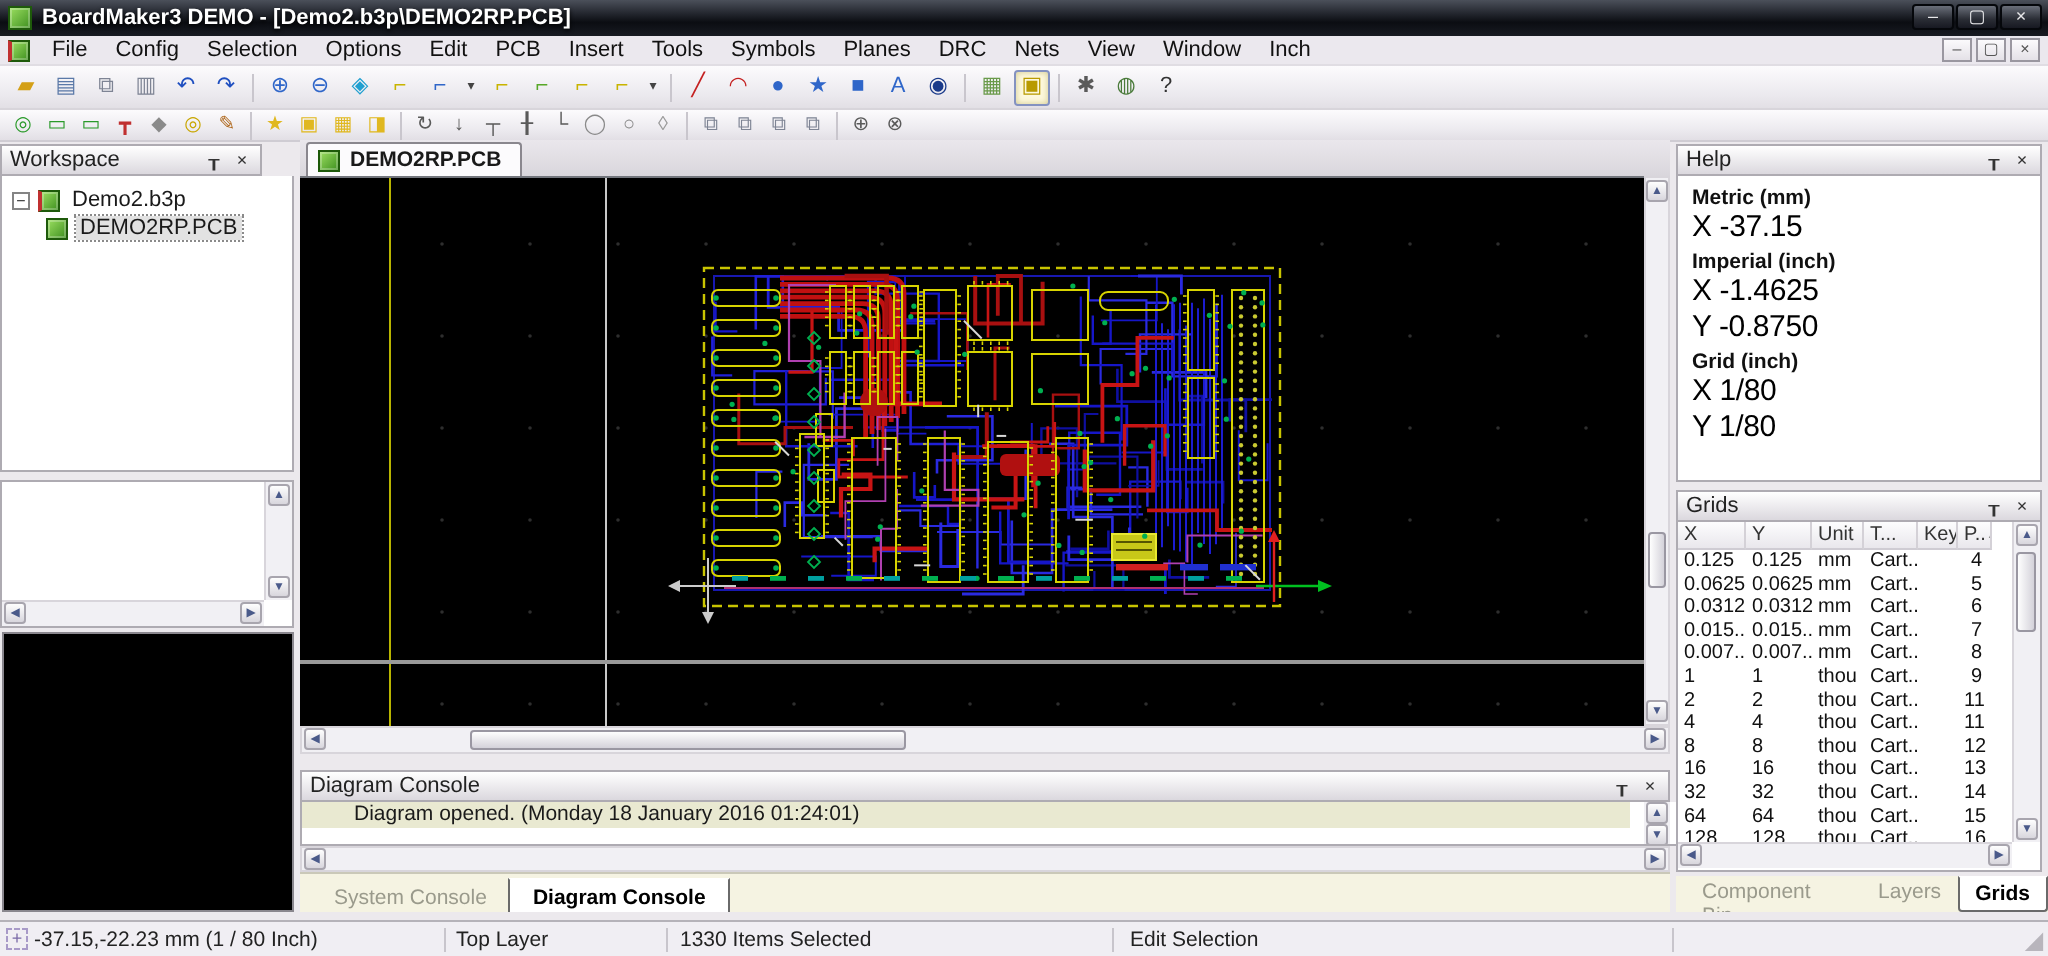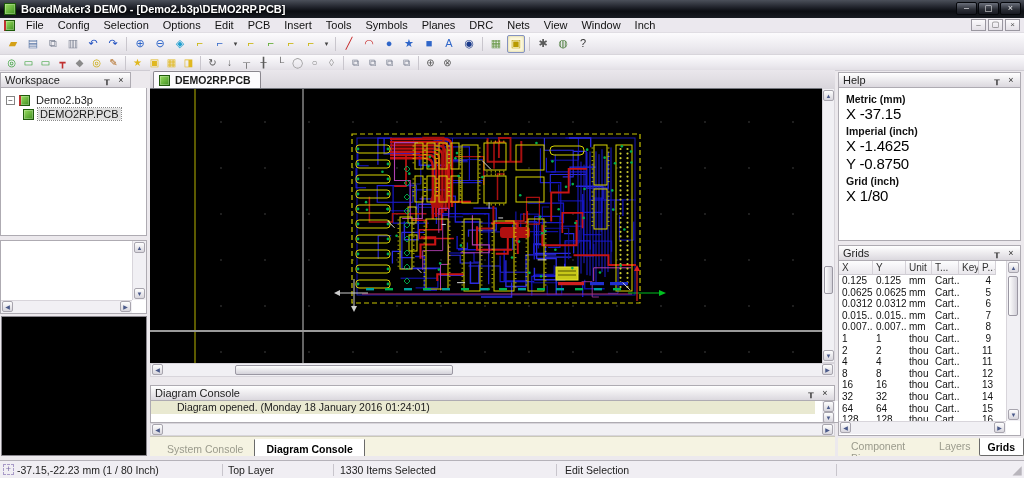--- a/index.html
+++ b/index.html
@@ -1165,20 +1165,21 @@
         <div class="info-value">X -37.15</div>
       </div>
       <div class="info-section">
         <div class="info-label">Imperial (inch)</div>
         <div class="info-value">X -1.4625</div>
         <div class="info-value">Y -0.8750</div>
       </div>
       <div class="info-section">
         <div class="info-label">Grid (inch)</div>
         <div class="info-value">X 1/80</div>
+        <div class="info-value">Y 1/80</div>
       </div>
     </div>
 
   <div class="panel-header" id="grids-header">
     <span>Grids</span>
     <div class="ph-controls">
       <span class="ph-btn">┰</span>
       <span class="ph-btn">×</span>
     </div>
   </div>

